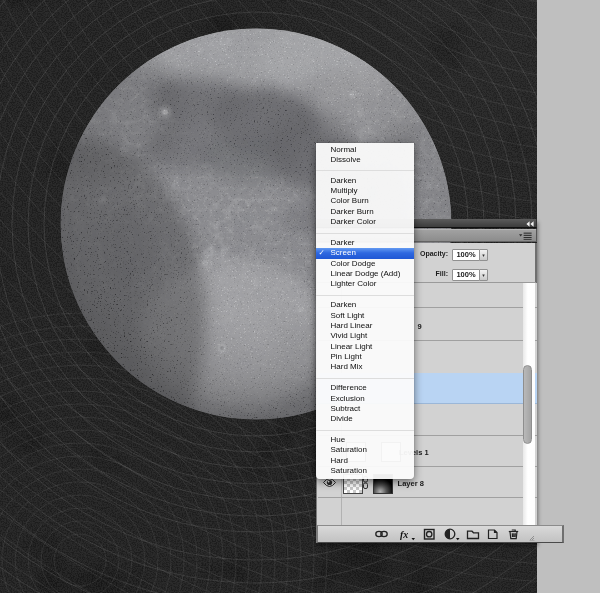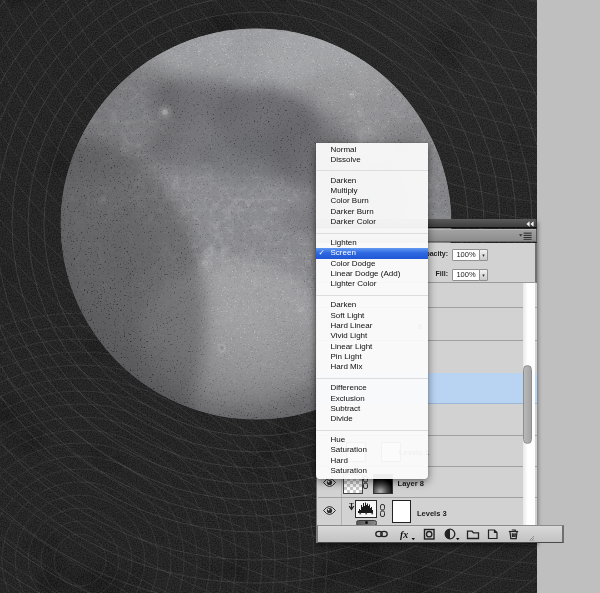--- a/index.html
+++ b/index.html
@@ -12,36 +12,36 @@
 #pbar{position:absolute;left:0;top:0;width:221px;height:9px;box-sizing:border-box;
       background:linear-gradient(#5b5b5b,#3c3c3c);border-bottom:1px solid #111;border-right:1px solid #333}
 #ptab{position:absolute;left:0;top:10px;width:221px;height:13px;box-sizing:border-box;
       background:linear-gradient(#a3a3a3,#8c8c8c);border-bottom:1px solid #636363;
       border-right:1px solid #555;box-shadow:inset 0 1px 0 #b5b5b5}
 #pmenuicon{position:absolute;right:4px;top:3px}
 #pbody{position:absolute;left:0;top:24px;width:221px;height:300px;background:#d2d2d2;
        border-left:1px solid #7d7d7d;border-right:2px solid #6f6f6f;box-sizing:border-box}
 .ctl{position:absolute;font-size:7px;font-weight:bold;color:#1d1d1d}
 .numbox{position:absolute;width:26px;height:10px;background:#fff;border:1px solid #909090;
-        border-radius:1px;font-size:7.5px;font-weight:normal;color:#222;text-align:center;line-height:10px}
+        border-radius:1px;font-size:7.5px;font-weight:bold;color:#222;text-align:center;line-height:10px}
 .arrbtn{position:absolute;width:7px;height:10px;background:linear-gradient(#f2f2f2,#c9c9c9);
         border:1px solid #909090;border-radius:1px;font-size:5px;color:#333;text-align:center;line-height:10px}
 #rows{position:absolute;left:1px;top:40px;width:219px;height:242px;background:#d2d2d2;overflow:hidden}
 .row{position:absolute;left:0;width:219px;border-bottom:1px solid #a0a0a0;box-sizing:border-box}
 .rlabel{position:absolute;font-size:7.5px;font-weight:bold;color:#1a1a1a}
 #scrolltrack{position:absolute;right:2px;top:0;width:12px;height:242px;
   background:linear-gradient(90deg,#e8e8e8,#fff 40%,#fdfdfd)}
 #scrollthumb{position:absolute;right:5px;top:82px;width:9px;height:79px;border-radius:4.5px;
   background:linear-gradient(90deg,#b9b9b9,#a3a3a3);border:1px solid #8e8e8e;box-sizing:border-box}
 #ptools{position:absolute;left:0;top:282px;width:247px;height:18px;
   background:linear-gradient(#d9d9d9,#c2c2c2);border-top:1px solid #8b8b8b;
   border-left:1px solid #7d7d7d;border-right:2px solid #6f6f6f;box-sizing:border-box;
   border-bottom:1px solid #4a4a4a}
 
-#menu{position:absolute;left:315.5px;top:143px;width:112px;
+#menu{position:absolute;left:315.5px;top:143px;width:98px;
       background:rgba(251,251,251,0.95);border-radius:0 0 4px 4px;
       box-shadow:0 3px 9px rgba(0,0,0,.5),0 0 1px rgba(0,0,0,.35);
       padding:1.5px 0 2.5px 0;z-index:50}
 .mi{height:10.38px;line-height:10.5px;font-size:8px;color:#0d0d0d;padding-left:15px;
     position:relative;white-space:nowrap}
 .msep{height:10.38px;position:relative}
 .msep div{position:absolute;left:0;right:0;top:5px;height:1px;background:#ddd}
 .mi.sel{background:linear-gradient(#639af1,#2e68e0 45%,#1f57d4);color:#fff}
 .mi.sel .chk{position:absolute;left:3px;top:0;color:#fff;font-size:7.5px}
 </style>
@@ -399,45 +399,20 @@
         <div style="position:absolute;left:24.7px;top:7px;width:18px;height:18px;border:1px solid #444;
              background:repeating-conic-gradient(#ffffff 0% 25%, #cacaca 0% 50%);background-size:6px 6px"></div>
         <svg style="position:absolute;left:45px;top:9px" width="5" height="13" viewBox="0 0 5 13">
           <rect x="0.5" y="0.5" width="4" height="5.5" rx="1.5" fill="none" stroke="#333" stroke-width="1"></rect>
           <rect x="0.5" y="7" width="4" height="5.5" rx="1.5" fill="none" stroke="#333" stroke-width="1"></rect>
         </svg>
         <div style="position:absolute;left:55px;top:7px;width:18px;height:18px;border:1px solid #333;
              background:radial-gradient(circle at 35% 92%, #b5b5b5 0%, #555 30%, #000 65%)"></div>
         <div class="rlabel" style="left:79.6px;top:12px">Layer 8</div>
       </div>
-      <div class="row" style="top:215px;height:28px;border-bottom:none">
-        <svg style="position:absolute;left:5px;top:8px" width="13" height="9" viewBox="0 0 13 9">
-          <path d="M0.5 4.5 Q3.5 0.5 6.5 0.5 Q9.5 0.5 12.5 4.5 Q9.5 8.5 6.5 8.5 Q3.5 8.5 0.5 4.5 Z" fill="none" stroke="#2b2b2b" stroke-width="1"></path>
-          <circle cx="6.5" cy="4.5" r="2.6" fill="#2b2b2b"></circle>
-          <circle cx="5.6" cy="3.6" r="0.9" fill="#fff"></circle>
-        </svg>
-        <svg style="position:absolute;left:30px;top:5px" width="7" height="8" viewBox="0 0 7 8">
-          <path d="M1 0 L6 0 M3.5 0 L3.5 5 M1.2 3.2 L3.5 6.5 L5.8 3.2" fill="none" stroke="#222" stroke-width="1.2"></path>
-        </svg>
-        <div style="position:absolute;left:37px;top:2px;width:20px;height:16px;background:#f6f6f6;border:1.5px solid #2b2b2b">
-          <svg width="20" height="16" viewBox="0 0 20 16">
-            <path d="M2 12 L2 10 L3 10 L3 8 L4 8 L4 9 L5 9 L5 4 L6 4 L6 6 L7 6 L7 2 L8 2 L8 5 L9 5 L9 1.5 L10 1.5 L10 4 L11 4 L11 2.5 L12 2.5 L12 5 L13 5 L13 3.5 L14 3.5 L14 7 L15 7 L15 6 L16 6 L16 9 L17 9 L17 12 Z" fill="#1a1a1a"></path>
-            <path d="M3 13.2 l2.4 0 l-1.2 -1.6 z M9 13.2 l2.4 0 l-1.2 -1.6 z M15 13.2 l2.4 0 l-1.2 -1.6 z" fill="#333"></path>
-          </svg>
-        </div>
-        <div style="position:absolute;left:38px;top:21.5px;width:19px;height:4.5px;background:linear-gradient(90deg,#585858,#8a8a8a);border:1px solid #3a3a3a;border-radius:2.5px">
-          <div style="position:absolute;left:8px;top:0.5px;width:3px;height:3px;background:#111;border-radius:50%"></div>
-        </div>
-        <svg style="position:absolute;left:62px;top:6px" width="5" height="13" viewBox="0 0 5 13">
-          <rect x="0.5" y="0.5" width="4" height="5.5" rx="1.5" fill="none" stroke="#333" stroke-width="1"></rect>
-          <rect x="0.5" y="7" width="4" height="5.5" rx="1.5" fill="none" stroke="#333" stroke-width="1"></rect>
-        </svg>
-        <div style="position:absolute;left:74px;top:1.5px;width:17px;height:21px;background:#fff;border:1.6px solid #222"></div>
-        <div class="rlabel" style="left:99px;top:11px">Levels 3</div>
-      </div>
       <div id="scrolltrack"></div>
       <div id="scrollthumb"></div>
     </div>
     <div id="ptools">
       <svg width="219" height="16" viewBox="0 0 219 16">
         <g stroke="#222" fill="none" stroke-width="1.3">
           <ellipse cx="61" cy="8" rx="3.2" ry="2.6"></ellipse>
           <ellipse cx="66" cy="8" rx="3.2" ry="2.6"></ellipse>
         </g>
         <text x="82" y="12" font-size="10" font-style="italic" font-weight="bold" fill="#111" font-family="Liberation Serif,serif">fx</text>
@@ -470,21 +445,21 @@
       <div></div>
     </div>
   <div class="mi">Darken</div>
   <div class="mi">Multiply</div>
   <div class="mi">Color Burn</div>
   <div class="mi">Darker Burn</div>
   <div class="mi">Darker Color</div>
   <div class="msep">
       <div></div>
     </div>
-  <div class="mi">Lighten</div>
+  <div class="mi">Darker</div>
   <div class="mi sel"><span class="chk">✓</span>Screen</div>
   <div class="mi">Color Dodge</div>
   <div class="mi">Linear Dodge (Add)</div>
   <div class="mi">Lighter Color</div>
   <div class="msep">
       <div></div>
     </div>
   <div class="mi">Darken</div>
   <div class="mi">Soft Light</div>
   <div class="mi">Hard Linear</div>

